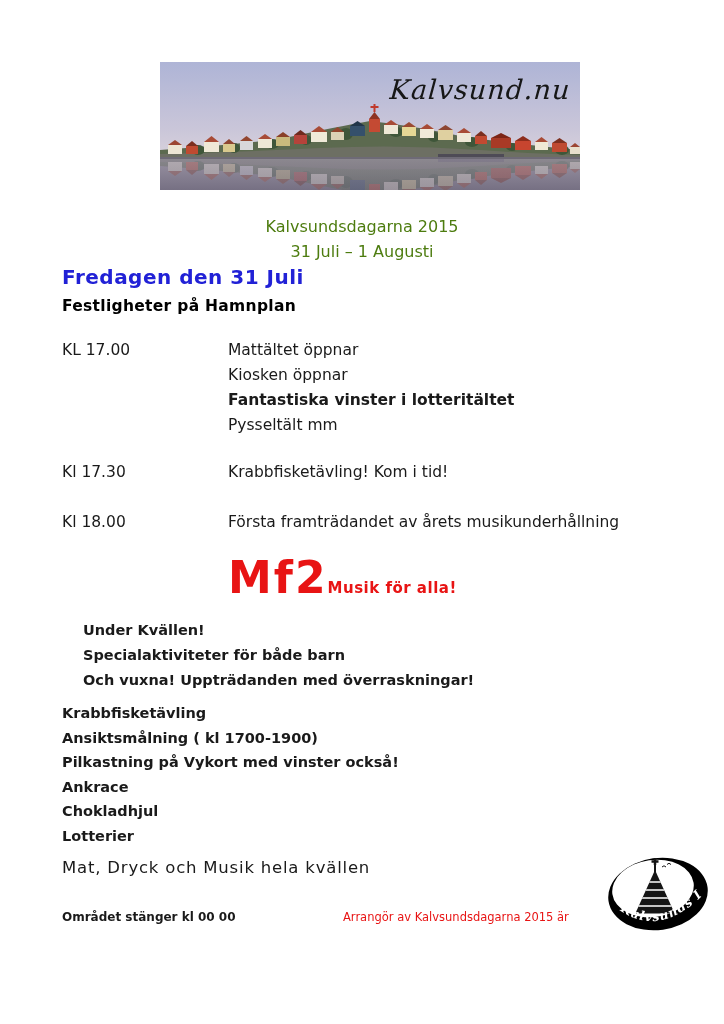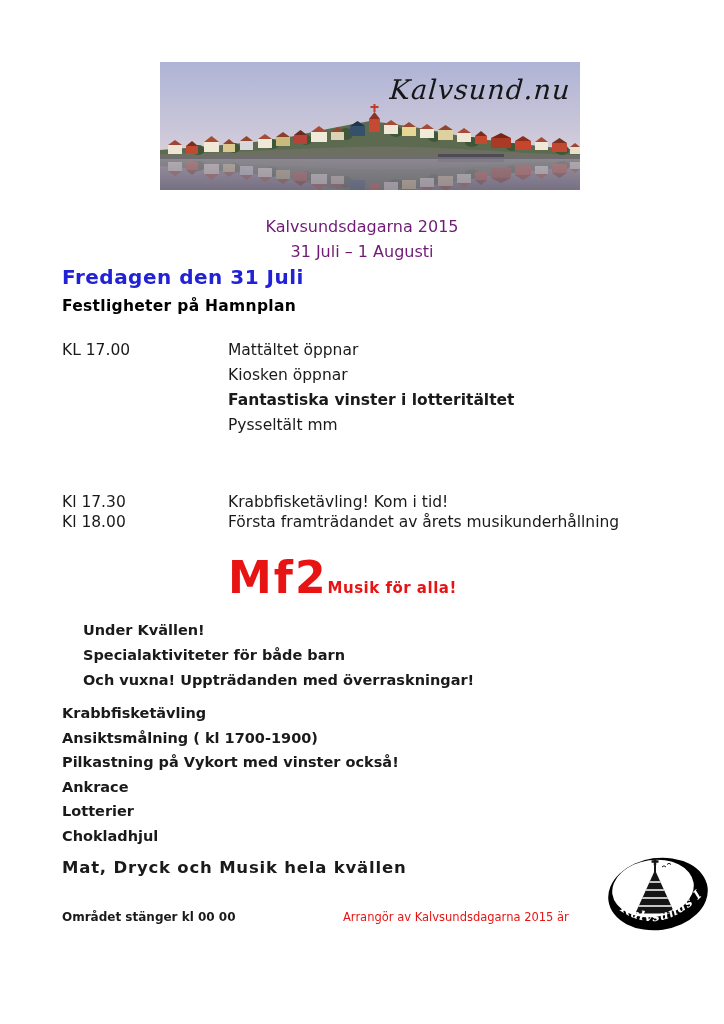--- a/index.html
+++ b/index.html
@@ -33,21 +33,21 @@
   }
 
   
   .title-block {
     position: absolute;
     left: 0; top: 214px;
     width: 724px;
     text-align: center;
     font-size: 16px;
     line-height: 25px;
-    color: #701a75;
+    color: #4d7c0f;
   }
 
   
   .day-heading {
     position: absolute;
     left: 62px; top: 265px;
     font-size: 20px;
     font-weight: bold;
     color: #2121d6;
     letter-spacing: 0.5px;
@@ -66,21 +66,21 @@
     position: absolute;
     left: 62px;
     display: flex;
     font-size: 15.5px;
     line-height: 25px;
   }
   .sched-row .time { width: 166px; flex: 0 0 166px; }
   .sched-row .lines div { white-space: nowrap; }
   .bold-line { font-weight: bold; }
   .row-1 { top: 338px; }
-  .row-2 { top: 460px; margin-top: 30px; }
+  .row-2 { top: 460px; }
   .row-3 { top: 510px; align-items: center; }
 
   
   .band {
     position: absolute;
     left: 228px; top: 552px;
     display: flex;
     align-items: baseline;
     gap: 0;
     color: #e81414;
@@ -103,21 +103,21 @@
     font-size: 14.5px;
     font-weight: bold;
     line-height: 24.5px;
   }
 
   
   .food-line {
     position: absolute;
     left: 62px; top: 858px;
     font-size: 16.5px;
-    font-weight: bold;
+    font-weight: normal;
     letter-spacing: 0.8px;
   }
   .closing {
     position: absolute;
     left: 62px; top: 910px;
     font-size: 12px;
     font-weight: bold;
   }
   .organizer {
     position: absolute;
@@ -324,22 +324,22 @@
     <div>Under Kvällen!</div>
     <div>Specialaktiviteter för både barn</div>
     <div>Och vuxna! Uppträdanden med överraskningar!</div>
   </div>
 
   <div class="activities">
     <div>Krabbfisketävling</div>
     <div>Ansiktsmålning ( kl 1700-1900)</div>
     <div>Pilkastning på Vykort med vinster också!</div>
     <div>Ankrace</div>
+    <div>Chokladhjul</div>
     <div>Lotterier</div>
-    <div>Chokladhjul</div>
   </div>
 
   <div class="food-line">Mat, Dryck och Musik hela kvällen</div>
   <div class="closing">Området stänger kl 00 00</div>
   <div class="organizer">Arrangör av Kalvsundsdagarna 2015 är</div>
 
   <div class="logo">
     <svg viewBox="0 0 106 84">
       <defs>
         <clipPath id="beaconClip">

